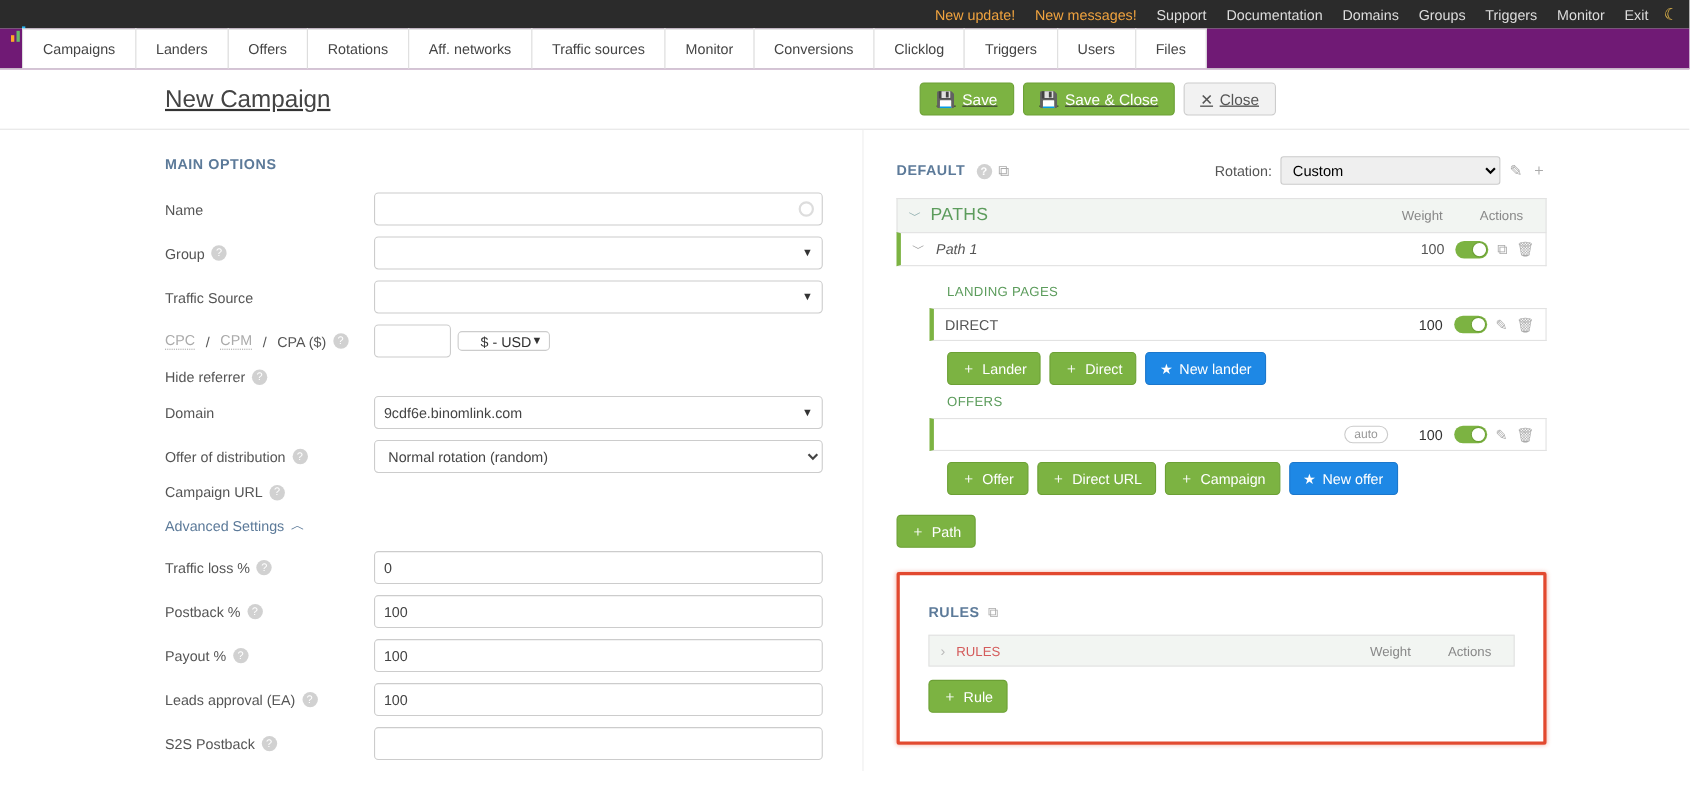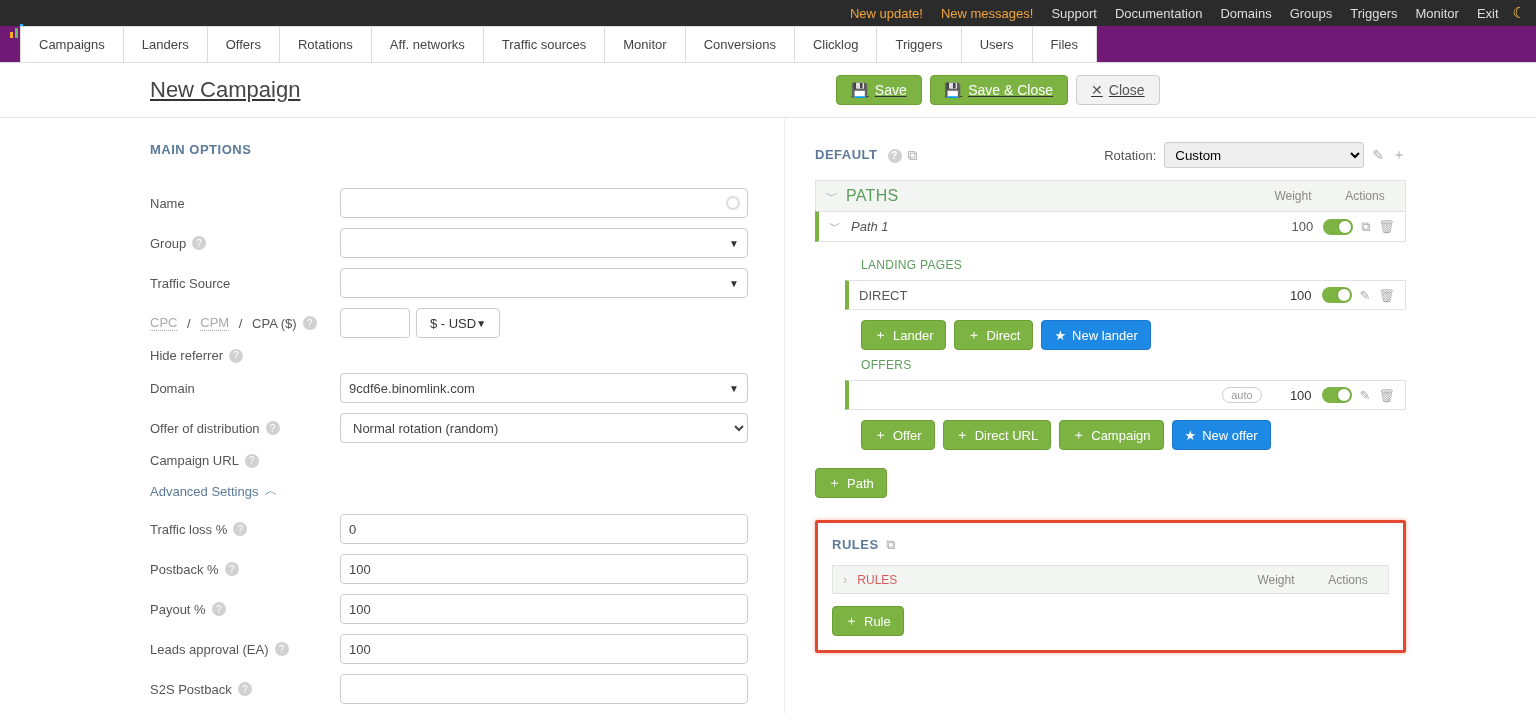--- a/index.html
+++ b/index.html
@@ -31,34 +31,34 @@
 .btn { display:inline-flex; align-items:center; gap:6px; padding: 6px 14px; border-radius:4px; font-size:14px; cursor:pointer; border:1px solid transparent; }
 .btn.green { background:#7cb342; color:#fff; border-color:#6ca035; }
 .btn.grey { background:#f2f2f2; color:#555; border:1px solid #ccc; }
 .btn.blue { background:#1e88e5; color:#fff; border-color:#1b77cc; }
 
 
 .content { display:flex; }
 .leftcol { width: 784px; padding: 24px 0 0 150px; }
 .rightcol { flex:1; padding: 24px 130px 0 30px; border-left:1px solid #eee; }
 
-.section-title { color:#5c7a99; font-weight:600; letter-spacing:0.5px; font-size:13px; margin-bottom: 31px; }
+.section-title { color:#5c7a99; font-weight:600; letter-spacing:0.5px; font-size:13px; margin-bottom: 18px; }
 
 .form-row { display:flex; align-items:center; margin-bottom: 10px; }
 .form-row .lbl { width: 190px; color:#555; display:flex; align-items:center; gap:6px; }
 .hint-icon { width:14px; height:14px; border-radius:50%; background:#d1d1d1; color:#fff; font-size:10px; display:inline-flex; align-items:center; justify-content:center; }
 .form-row input[type=text], .form-row select, .form-row .fakeselect, .disabled-input {
   width: 408px; height: 30px; border:1px solid #ccc; border-radius:4px; padding: 4px 8px; font-size:13px; color:#444; background:#fff;
 }
 .form-row .fakeselect { display:flex; align-items:center; justify-content:space-between; }
 .caret { font-size:10px; color:#333; }
 .form-row.cpc .lbl span.opt { cursor:pointer; }
 .form-row.cpc .lbl span.muted { color:#aaa; border-bottom: 1px dotted #aaa;}
 .form-row.cpc .costinput { width: 70px; border:1px solid #ccc; border-radius:4px; height:30px; padding:4px 8px; }
-.form-row.cpc .curr { width: 84px; height:30px; border:1px solid #ccc; border-radius:4px; margin-left:6px; padding:4px 6px; display:flex; align-items:center; justify-content:center; }
+.form-row.cpc .curr { width: 84px; height:18px; border:1px solid #ccc; border-radius:4px; margin-left:6px; padding:4px 6px; display:flex; align-items:center; justify-content:flex-end; }
 
 .disabled-input { background:#e9e9e9; color:#9b9b9b; cursor:not-allowed; }
 
 .adv-toggle { color:#5c7a99; font-weight:500; margin: 14px 0 14px 0; display:flex; align-items:center; gap:6px; cursor:pointer; }
 
 .circle-right { position:absolute; right:8px; top:8px; width:14px; height:14px; border:2px solid #ddd; border-radius:50%; }
 .relwrap{ position:relative; width:408px; }
 
 
 .rc-head { display:flex; align-items:center; margin-bottom:12px; }
@@ -96,21 +96,21 @@
 }
 .lp-row .txt{ color:#555; }
 .offer-row .txt{ color:#555; }
 .pill { border:1px solid #ccc; color:#999; border-radius:10px; padding:1px 8px; font-size:11px; margin-right:10px;}
 
 .btn-row { display:flex; gap:8px; margin-top:10px; margin-left:16px; }
 .btn.sm { padding:5px 12px; font-size:13px; }
 
 .path-add { margin-top:18px; }
 
-.rules-box { border: 3px solid #e2492f; border-radius:2px; padding: 14px; margin-top: 22px; box-shadow: 0 0 4px rgba(226,73,47,0.4);}
+.rules-box { border: 3px solid #e2492f; border-radius:2px; padding: 26px; margin-top: 22px; box-shadow: 0 0 4px rgba(226,73,47,0.4);}
 .rules-box .sec { color:#5c7a99; font-weight:600; letter-spacing:0.5px; }
 .rules-box .copy-icon{ color:#aaa; margin-left:4px;}
 .rules-hdr { background:#f2f5f2; display:flex; align-items:center; padding:6px 10px; border:1px solid #e2e2e2; margin-top:12px;}
 .rules-hdr .chev{ color:#bbb; margin-right:10px;}
 .rules-hdr .t{ color:#d45c5c; font-size:12px;}
 .rules-hdr .spacer{flex:1;}
 .rules-hdr .colw, .rules-hdr .cola { color:#888; font-size:12px; width:60px; text-align:center;}
 .rules-hdr .colw{margin-right:12px;}
 </style>
 </head>

